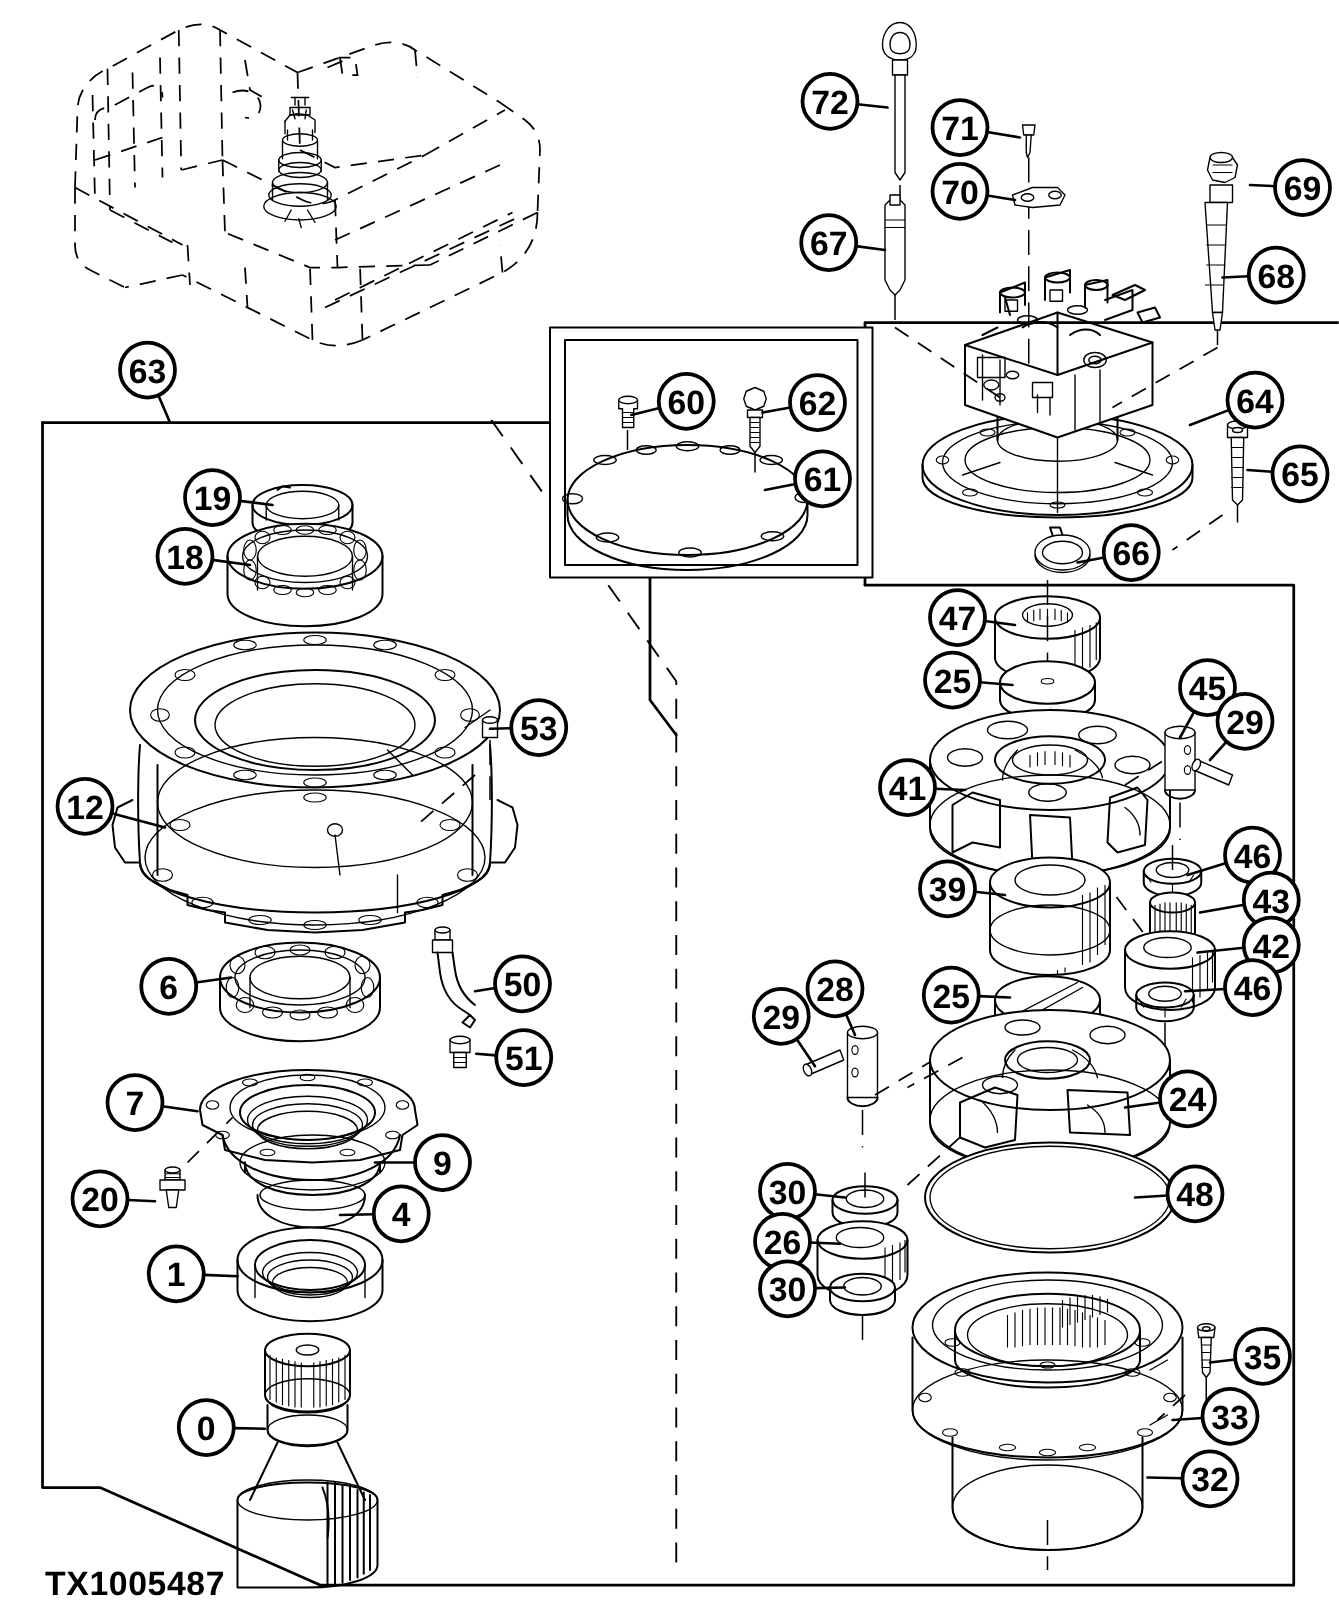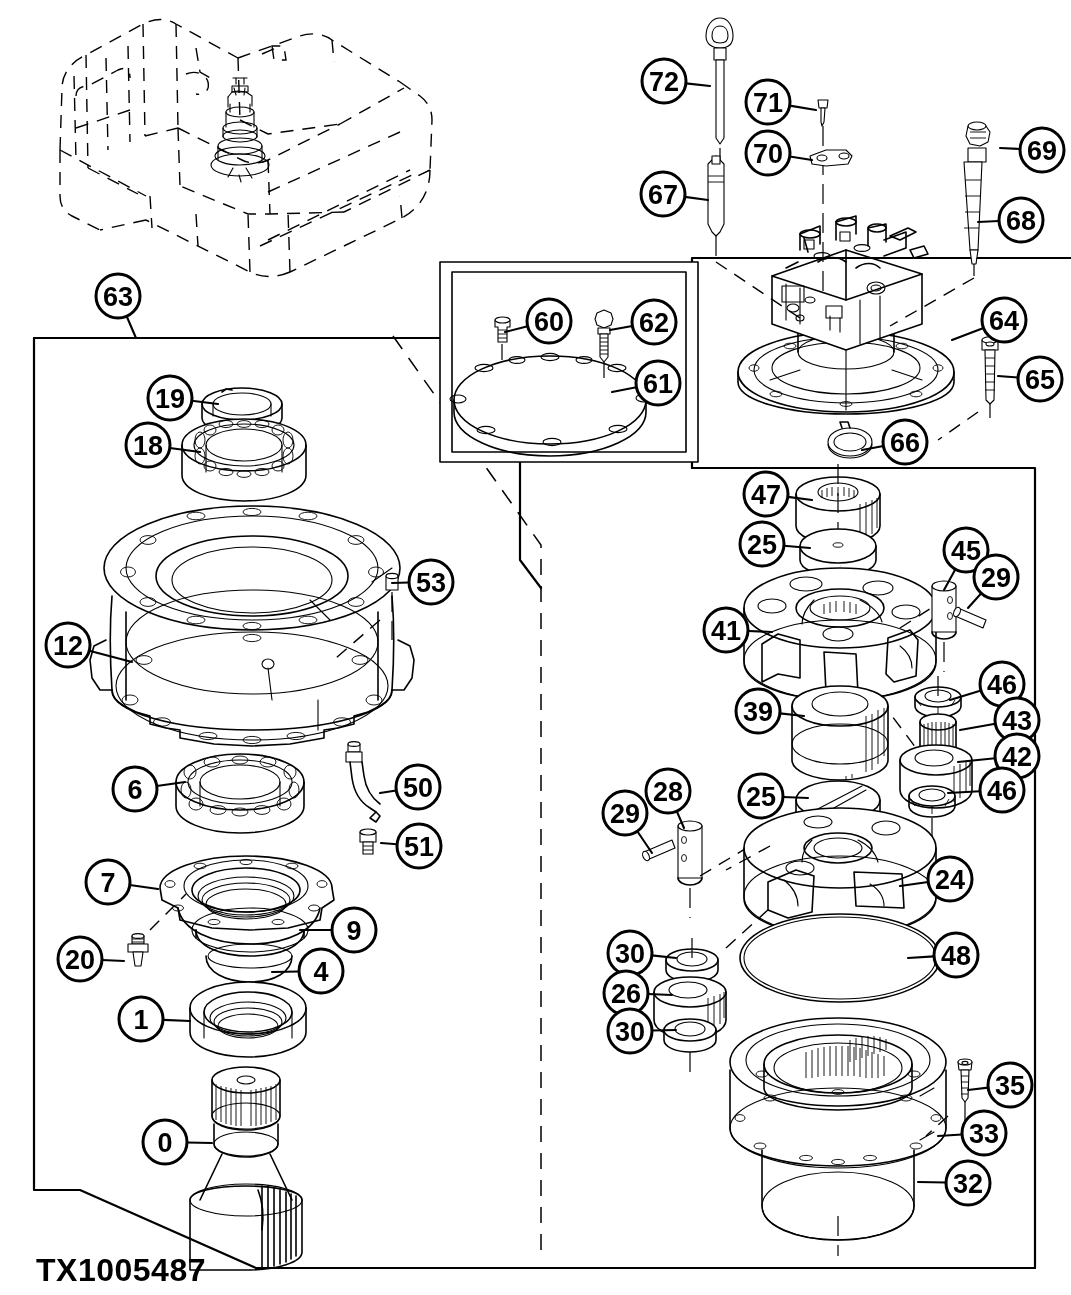--- a/index.html
+++ b/index.html
@@ -1,21 +1,21 @@
 <!DOCTYPE html>
 <html><head>
 <meta charset="utf-8">
 <title>Parts Diagram</title>
 <style>
   html,body{margin:0;padding:0;background:#ffffff;}
   body{width:1071px;height:1295px;position:relative;overflow:hidden;
        font-family:"Liberation Sans",sans-serif;}
   #stage{position:absolute;left:0;top:0;width:1071px;height:1295px;}
   #stage svg{position:absolute;left:0;top:0;}
-  .dwg-no{position:absolute;font-weight:bold;font-size:32px;letter-spacing:0.5px;
+  .dwg-no{position:absolute;font-weight:bold;font-size:27px;letter-spacing:0.5px;
           color:#000;white-space:nowrap;}
 </style>
 </head>
 <body>
 
 <div id="stage">
 
 <svg width="1071" height="1295" viewBox="0 0 1071 1295">
   <defs>
     <style>

